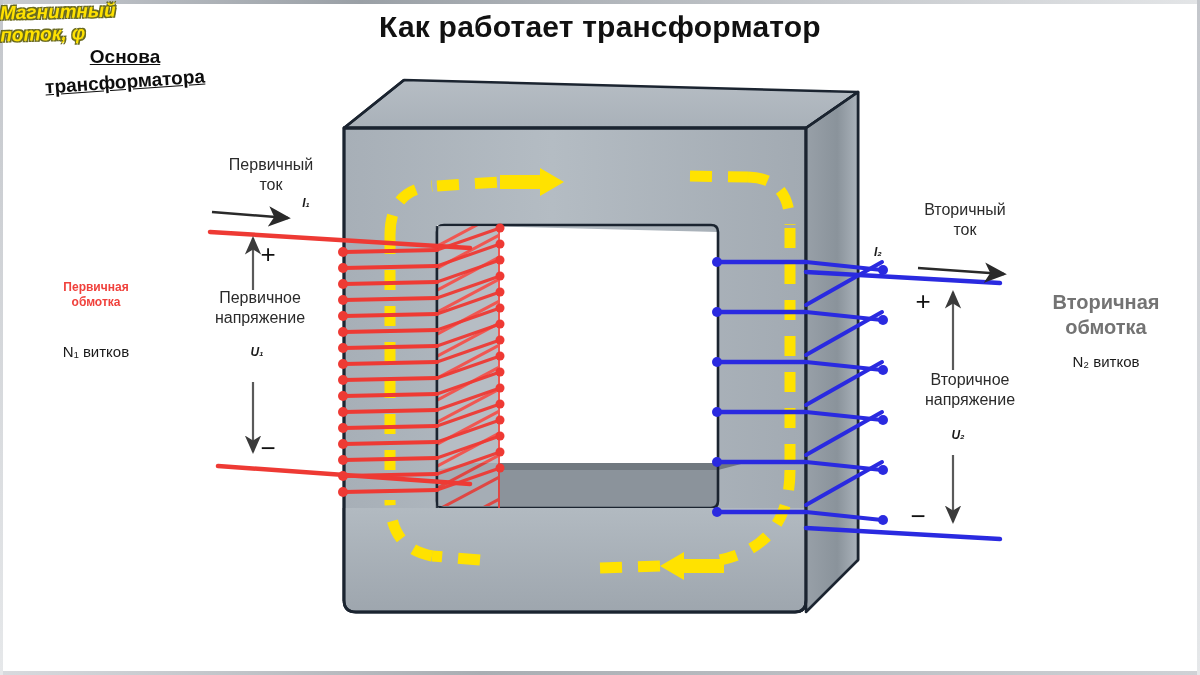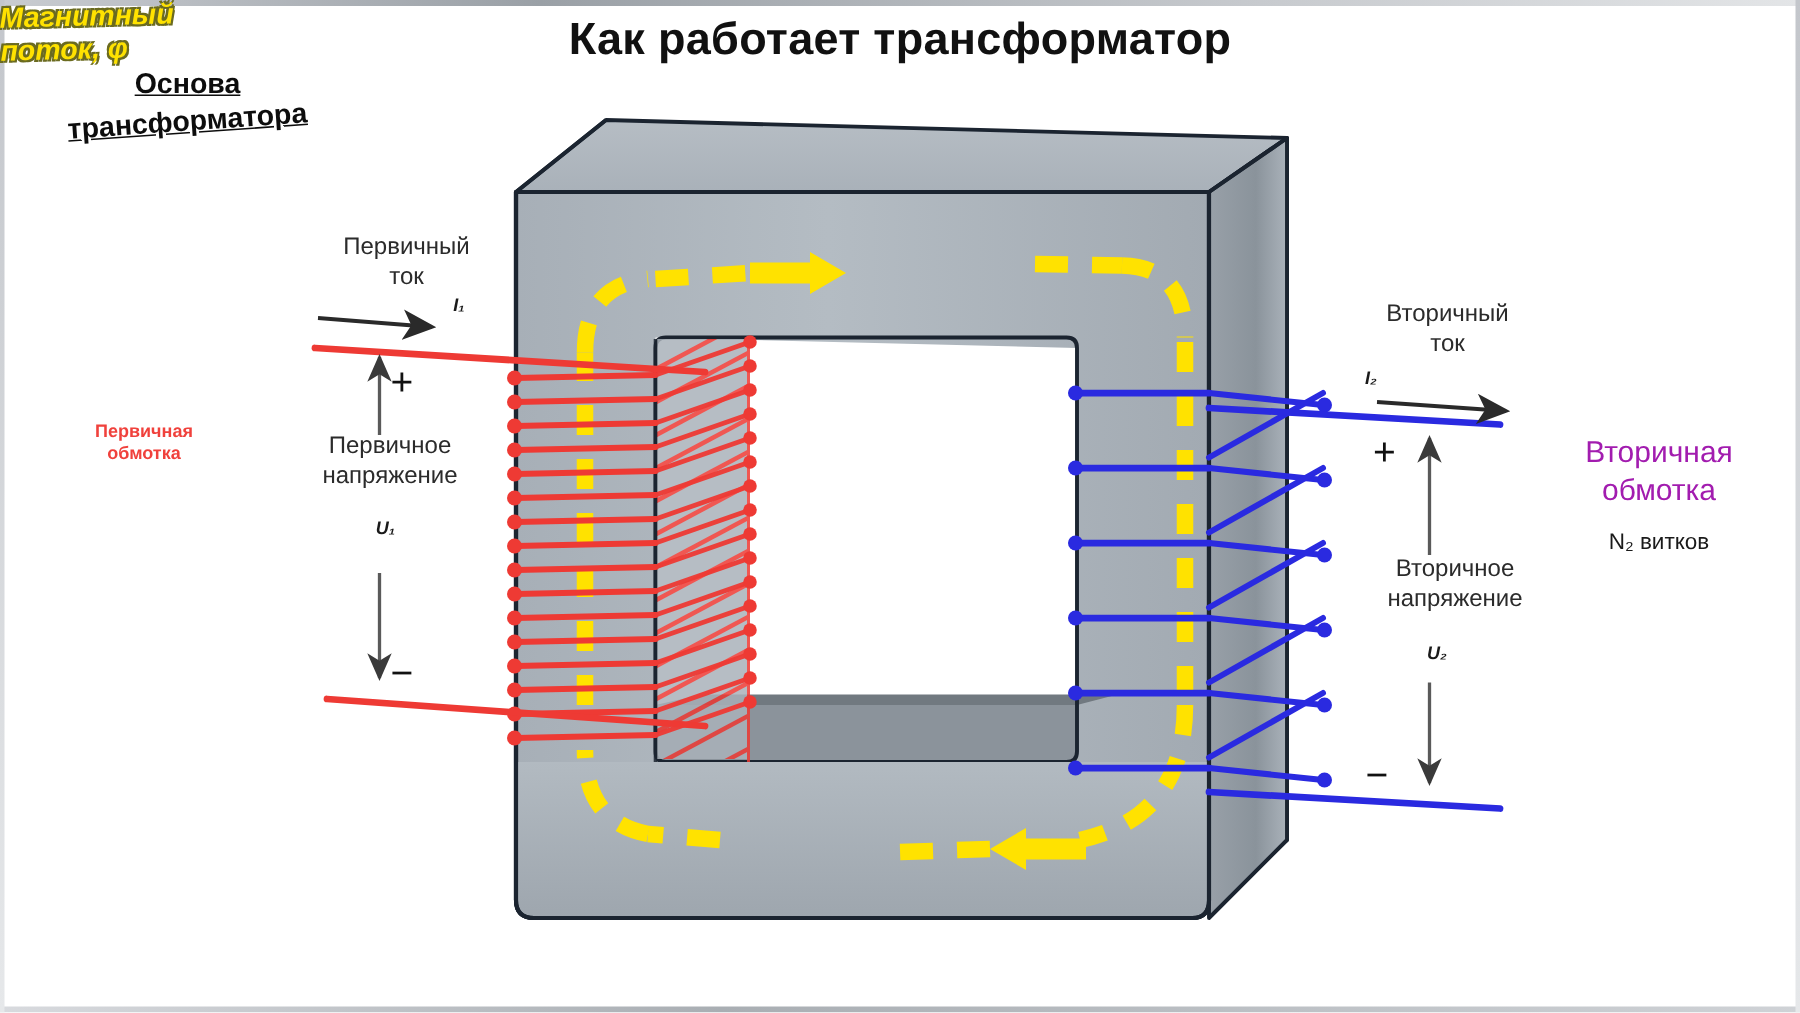--- a/index.html
+++ b/index.html
@@ -19,39 +19,39 @@
     background:linear-gradient(to bottom,#c3c6cb,#e6e8ea);}
 
   #title{
     position:absolute;left:0;top:10px;width:1200px;text-align:center;
     font-size:30px;font-weight:bold;color:#111111;letter-spacing:0.2px;
   }
 
   .lbl{position:absolute;color:#2b2b2b;font-size:16px;line-height:1.25;
        text-align:center;white-space:pre-line;font-weight:normal;}
   .lbl.red{color:#f0413c;font-weight:bold;font-size:12px;}
-  .lbl.blue{color:#a21caf;font-weight:normal;font-size:20px;}
+  .lbl.blue{color:#737373;font-weight:bold;font-size:20px;}
   .lbl.sub{font-size:15px;color:#1a1a1a;font-weight:normal;}
   .lbl.ital{font-style:italic;font-weight:bold;font-size:12px;color:#1a1a1a;}
   .lbl.sign{font-size:26px;color:#111;font-weight:normal;}
 
   #primary-name{left:6px;top:280px;width:180px;}
   #primary-turns{left:6px;top:343px;width:180px;}
   #secondary-name{left:1016px;top:290px;width:180px;}
   #secondary-turns{left:1016px;top:353px;width:180px;}
 
   #primary-current-label{left:196px;top:155px;width:150px;}
   #primary-current-sym{left:288px;top:196px;width:36px;}
   #primary-voltage-label{left:180px;top:288px;width:160px;}
   #primary-voltage-sym{left:232px;top:345px;width:50px;}
   #plus-left{left:253px;top:238px;width:30px;}
   #minus-left{left:253px;top:432px;width:30px;}
 
   #secondary-current-label{left:890px;top:200px;width:150px;}
-  #secondary-current-sym{left:896px;top:245px;width:36px;}
+  #secondary-current-sym{left:860px;top:245px;width:36px;}
   #secondary-voltage-label{left:890px;top:370px;width:160px;}
   #secondary-voltage-sym{left:933px;top:428px;width:50px;}
   #plus-right{left:908px;top:285px;width:30px;}
   #minus-right{left:903px;top:500px;width:30px;}
 
   #flux-label{left:510px;top:155px;width:190px;text-align:left;
     font-size:19px;font-weight:bold;font-style:italic;color:#ffe200;
     text-shadow:-1.4px -1.4px 0 #6b6b20, 1.4px -1.4px 0 #6b6b20,
                 -1.4px 1.4px 0 #6b6b20, 1.4px 1.4px 0 #6b6b20;
     line-height:1.15;transform:rotate(-1.5deg);}
@@ -330,20 +330,21 @@
 
       <line x1="918" y1="268" x2="1004" y2="274" stroke="#2a2a2a" stroke-width="2.6" marker-end="url(#mArrowK)"></line>
 
       <line x1="953" y1="370" x2="953" y2="292" stroke="#5a5a5a" stroke-width="2.2" marker-end="url(#mArrowKs)"></line>
       <line x1="953" y1="455" x2="953" y2="522" stroke="#5a5a5a" stroke-width="2.2" marker-end="url(#mArrowKs)"></line>
     </g>
   </svg>
 
   <div class="lbl red" id="primary-name">Первичная
 обмотка</div>
+  <div class="lbl sub" id="primary-turns">N₁ витков</div>
 
   <div class="lbl blue" id="secondary-name">Вторичная
 обмотка</div>
   <div class="lbl sub" id="secondary-turns">N₂ витков</div>
 
   <div class="lbl" id="primary-current-label">Первичный
 ток</div>
   <div class="lbl ital" id="primary-current-sym">I₁</div>
 
   <div class="lbl" id="primary-voltage-label">Первичное

